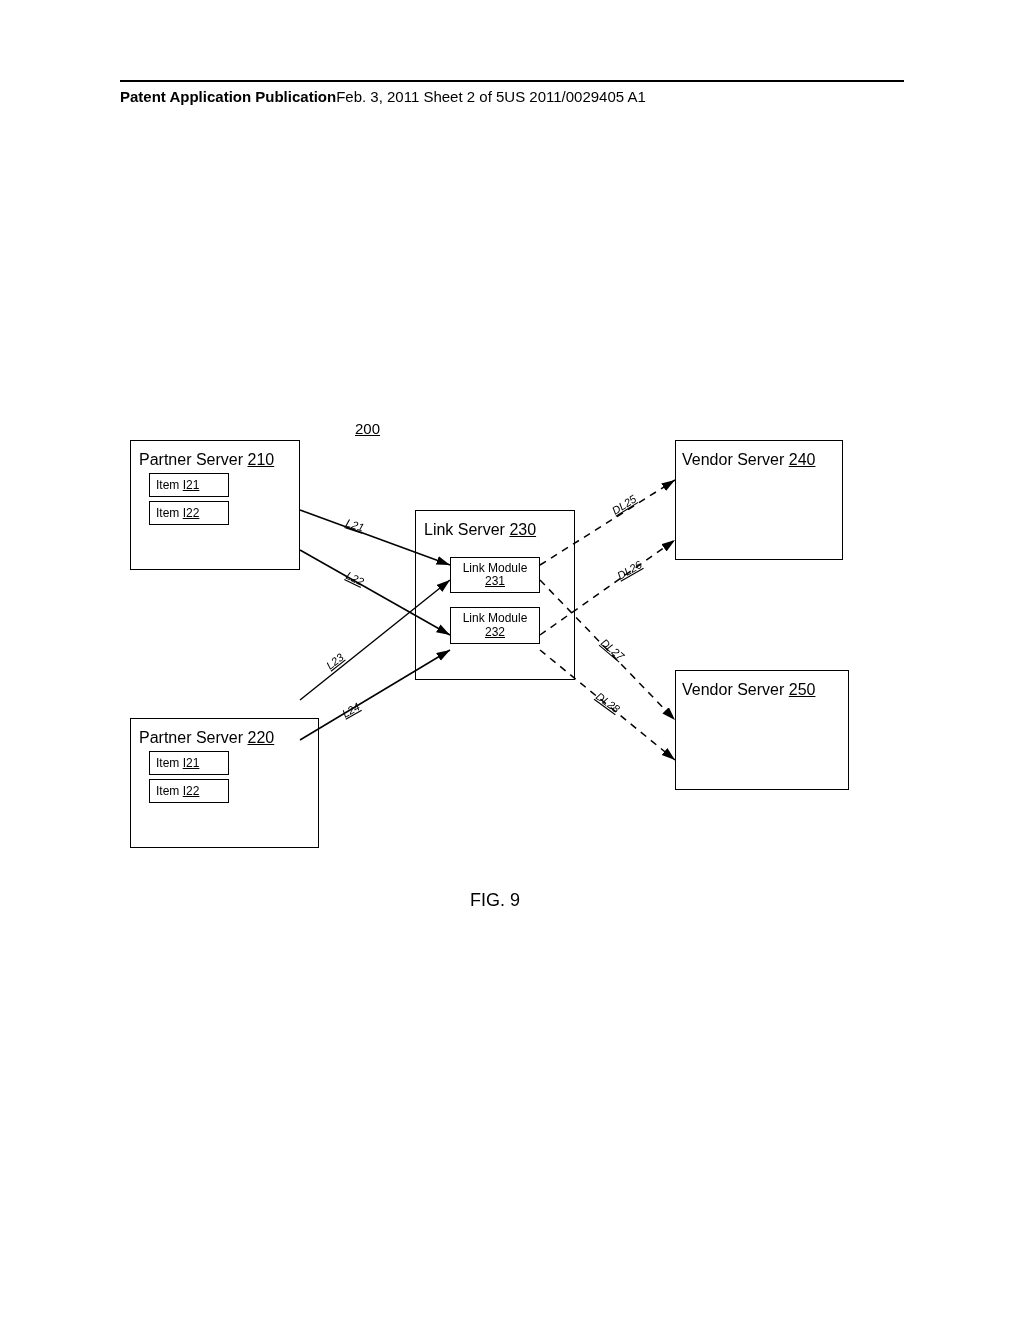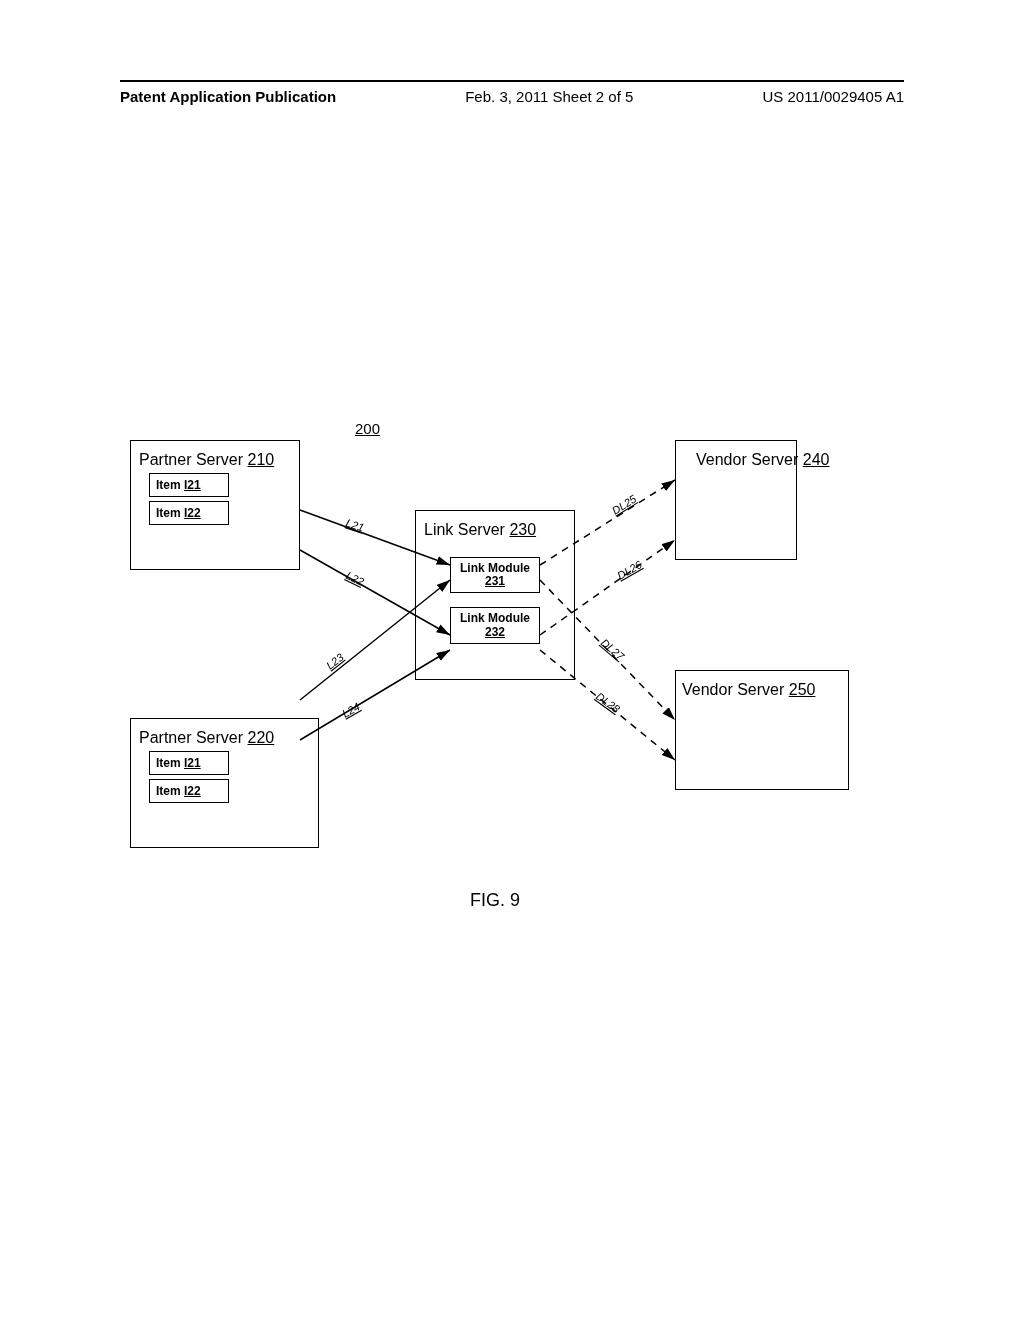--- a/index.html
+++ b/index.html
@@ -1,27 +1,27 @@
 <!DOCTYPE html>
 <html><head>
 <meta charset="utf-8">
 <style>
   * { box-sizing: border-box; margin: 0; padding: 0; }
   html, body { width: 1024px; height: 1320px; background: #fff; font-family: Arial, Helvetica, sans-serif; }
   .page { position: relative; width: 1024px; height: 1320px; }
   .header { position: absolute; top: 80px; left: 0; width: 1024px; }
   .header-line { border-top: 2px solid #000; margin: 0 120px; }
-  .header-row { display: flex; justify-content: space-between; margin: 6px 120px 0 120px; font-size: 15px; }
+  .header-row { display: flex; margin: 6px 120px 0 120px; font-size: 15px; }
   .header-left { font-weight: bold; }
   .header-mid { font-weight: normal; }
   .header-right { font-weight: normal; }
   .canvas { position: absolute; left: 120px; top: 420px; width: 784px; height: 440px; }
   .box { position: absolute; border: 1.5px solid #000; background: #fff; text-align: center; }
   .box-title { font-size: 16px; margin: 6px 0 2px 0; white-space: nowrap; }
-  .inner-box { border: 1.3px solid #000; background: #fff; margin: 4px auto; padding: 4px 6px; font-size: 12px; width: 80px; font-weight: bold; }
+  .inner-box { border: 1.3px solid #000; background: #fff; margin: 4px auto; padding: 4px 6px; font-size: 12px; width: 80px; }
   .inner-box .num { text-decoration: underline; }
   .box-title .num { text-decoration: underline; }
   .fig-num { position: absolute; font-size: 15px; text-decoration: underline; }
   .fig-label { position: absolute; font-size: 18px; }
   svg.lines { position: absolute; left: 0; top: 0; width: 784px; height: 440px; pointer-events: none; }
   .link-label { font-size: 11px; font-style: italic; text-decoration: underline; }
 </style>
 </head>
 <body>
 
@@ -78,21 +78,21 @@
       <div class="inner-box" style="width:90px; text-align:center; line-height:1.1; margin-top:18px;">
         <span>Link Module</span><br>
         <span class="num">231</span>
       </div>
       <div class="inner-box" style="width:90px; text-align:center; line-height:1.1; margin-top:14px;">
         <span>Link Module</span><br>
         <span class="num">232</span>
       </div>
     </div>
 
-    <div class="box" style="left:555px; top:20px; width:122px; height:120px; padding:4px 20px; text-align:left;">
+    <div class="box" style="left:555px; top:20px; width:168px; height:120px; padding:4px 6px; text-align:left;">
       <div class="box-title" style="text-align:left;">
         <span>Vendor Server</span>
         <span class="num">240</span>
       </div>
     </div>
 
     <div class="box" style="left:555px; top:250px; width:174px; height:120px; padding:4px 6px; text-align:left;">
       <div class="box-title" style="text-align:left;">
         <span>Vendor Server</span>
         <span class="num">250</span>

